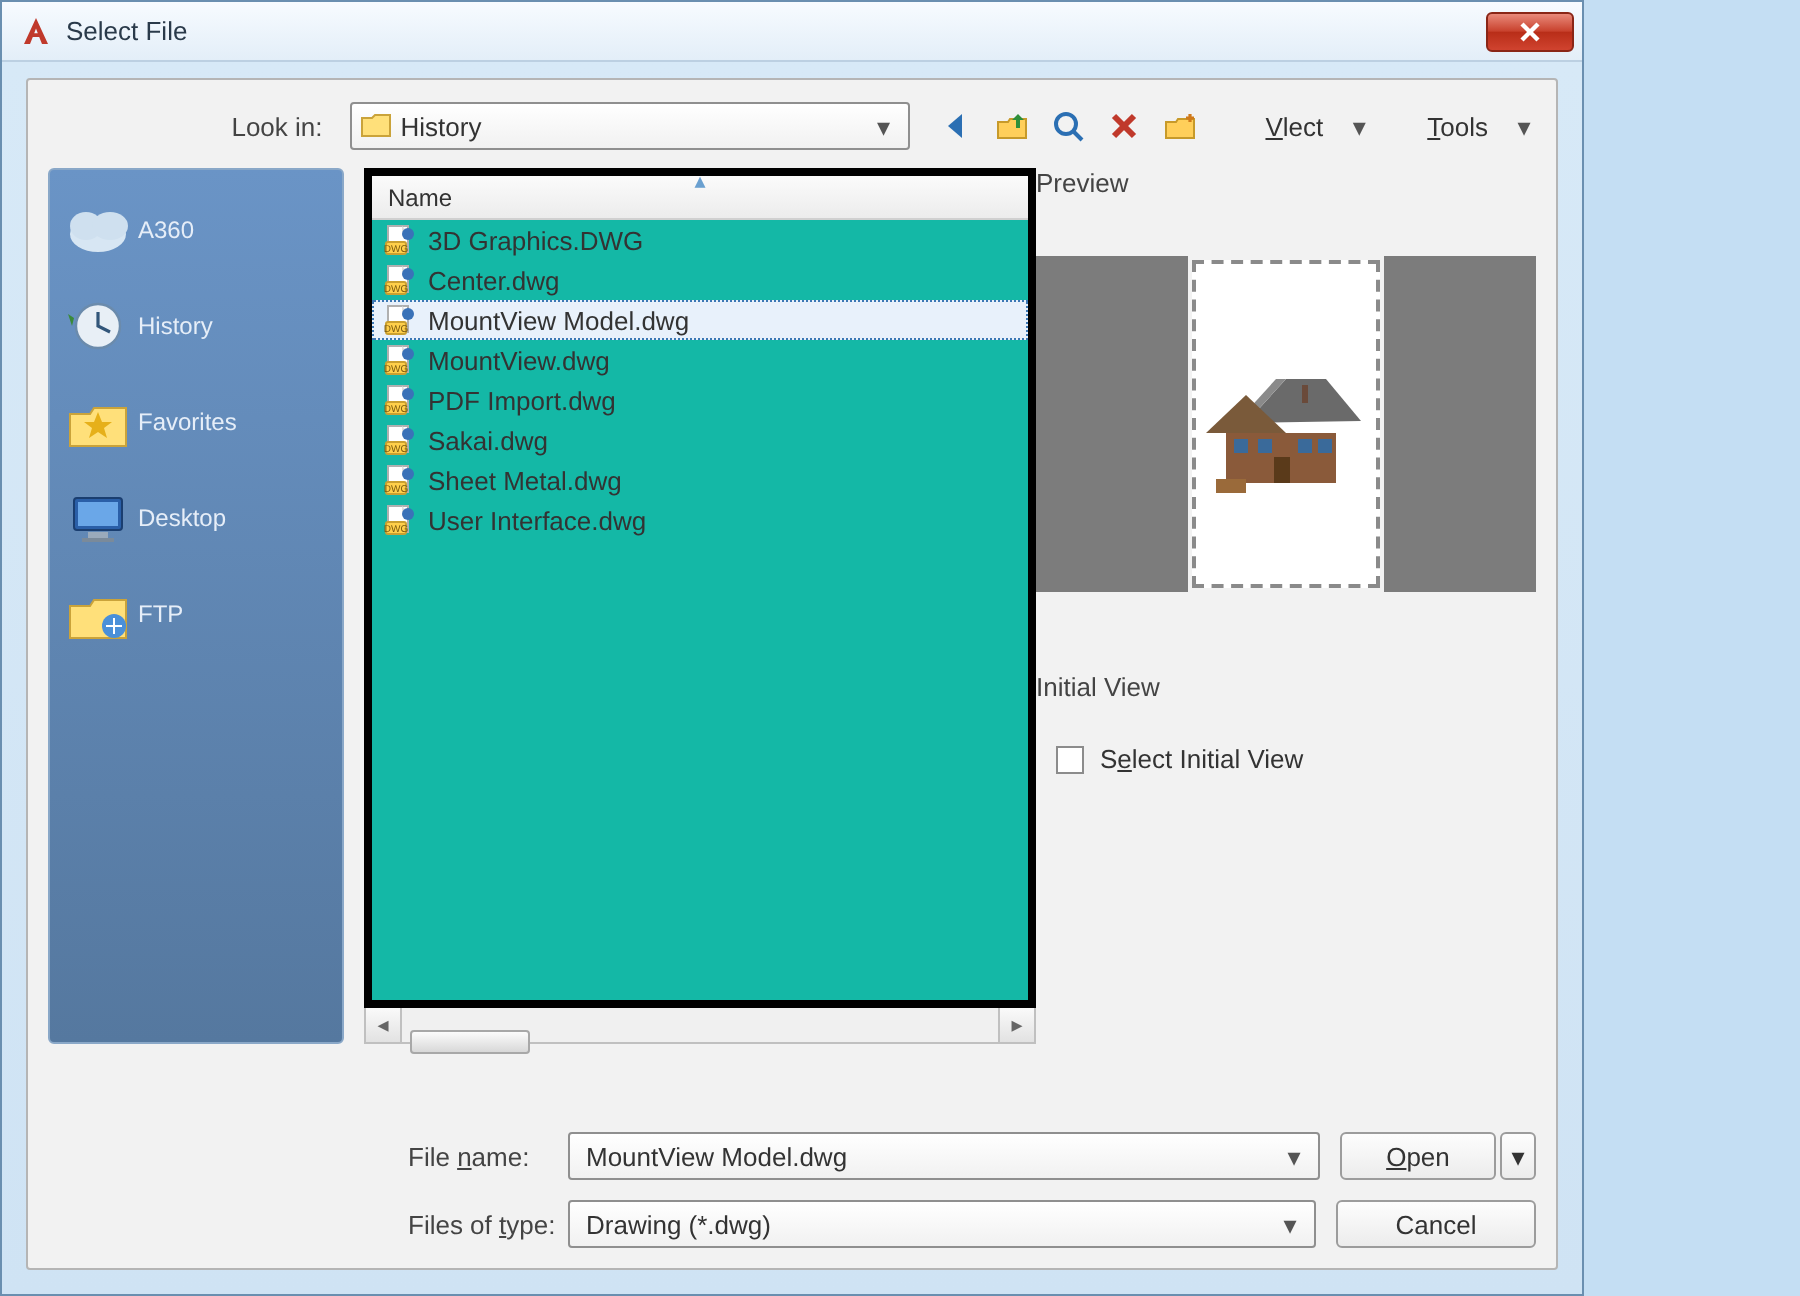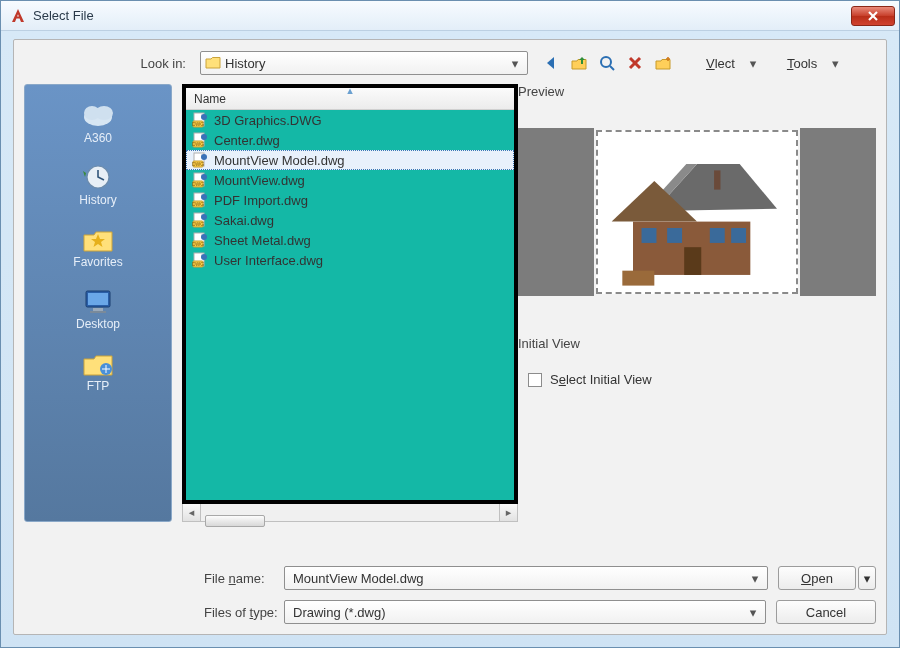--- a/index.html
+++ b/index.html
@@ -6,21 +6,21 @@
   body {
     margin: 0; padding: 0;
     background: #c4def3;
     font-family: "Segoe UI", Tahoma, sans-serif;
     font-size: 13px;
     color: #333;
     width: 900px; height: 648px;
     overflow: hidden;
   }
   .window {
-    width: 900px; height: 648px;
+    width: 792px; height: 648px;
     background: linear-gradient(to bottom,#eaf3fb 0,#d7e9f7 30px,#cfe3f4 100%);
     border: 1px solid #6a8fb0;
     position: relative;
   }
   .titlebar {
     height: 30px;
     display: flex; align-items: center;
     padding: 0 4px 0 8px;
     background: linear-gradient(to bottom,#f7fbff,#e3eef8);
     border-bottom: 1px solid #bcd0e2;
@@ -101,21 +101,21 @@
     background: linear-gradient(to bottom,#6a94c6,#55789f);
     border: 1px solid #8aa8c8;
     border-radius: 3px;
     padding: 10px 4px;
     display: flex; flex-direction: column;
     align-items: center;
     gap: 6px;
   }
   .sb-item {
     width: 100%;
-    display: flex; flex-direction: column; align-items: center;
+    display: flex; align-items: center;
     padding: 4px 0 6px 0;
     cursor: pointer;
     color: #e6eef8;
     font-size: 12px;
   }
   .sb-item .sb-icon {
     width: 40px; height: 32px;
     display:flex; align-items:center; justify-content:center;
   }
 

